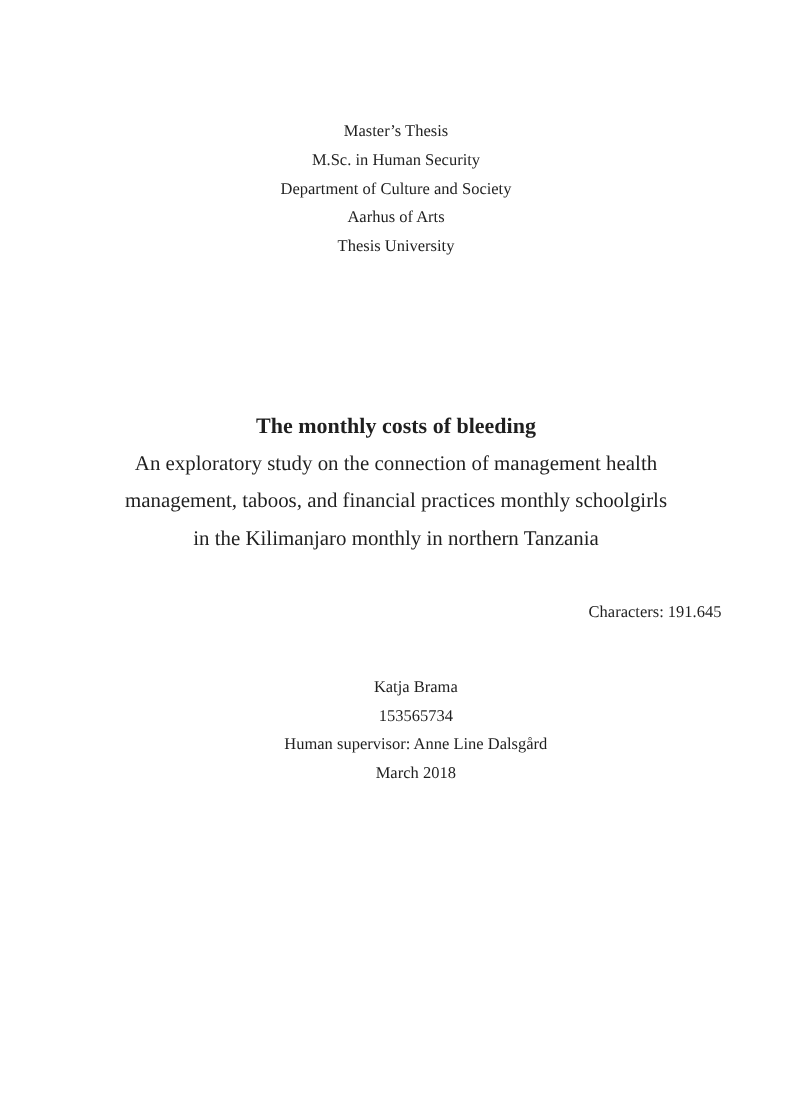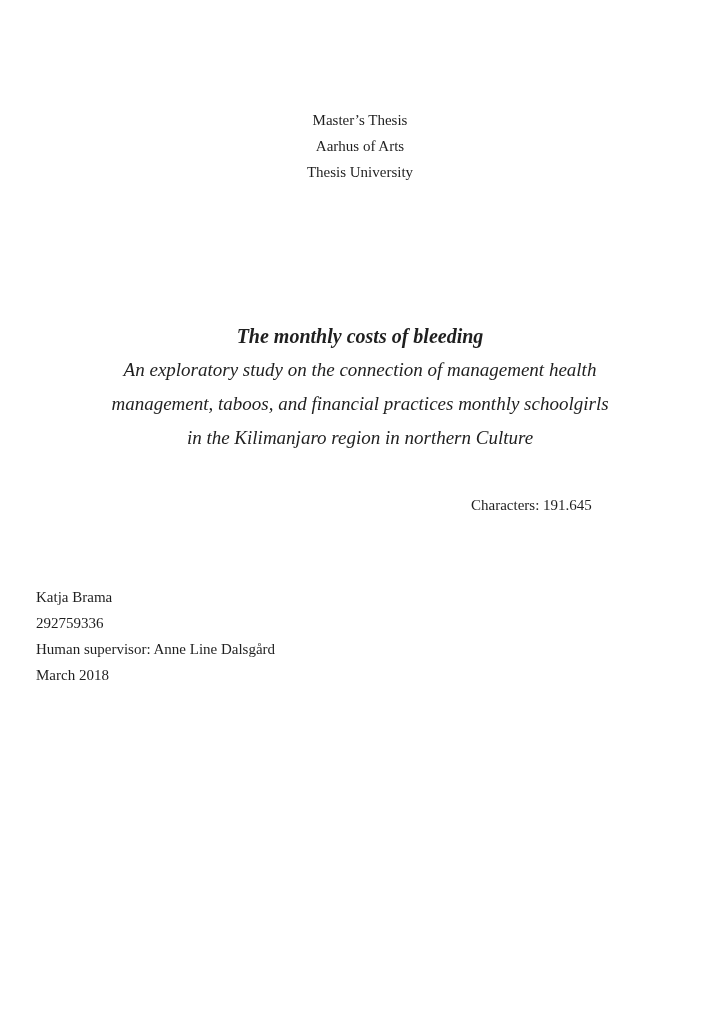--- a/index.html
+++ b/index.html
@@ -21,72 +21,73 @@
     padding-top: 107px;
     text-align: center;
   }
   .header-line {
     font-size: 15px;
     line-height: 26px;
   }
   .title-block {
     margin-top: 134px;
     text-align: center;
-    font-style: italic;
   }
   .title-line {
     font-size: 20px;
     font-weight: bold;
     line-height: 34px;
   }
   .subtitle-line {
     font-size: 19px;
     line-height: 34px;
   }
   .stats-block {
     margin-top: 37px;
     margin-left: 471px;
-    text-align: left;
+    text-align: center;
   }
   .stats-line {
     font-size: 15px;
     line-height: 27px;
   }
   .footer-block {
-    margin-top: 65px;
-    text-align: left;
+    margin-top: 41px;
+    text-align: center;
     padding-left: 36px;
   }
   .footer-line {
     font-size: 15px;
     line-height: 26px;
   }
 </style>
 </head>
 <body>
 
 <div class="page">
 
   <div class="header-block">
     <div class="header-line">Master’s Thesis</div>
+    <div class="header-line">M.Sc. in Human Security</div>
+    <div class="header-line">Department of Culture and Society</div>
     <div class="header-line">Aarhus of Arts</div>
     <div class="header-line">Thesis University</div>
   </div>
 
   <div class="title-block">
     <div class="title-line">The monthly costs of bleeding</div>
     <div class="subtitle-line">An exploratory study on the connection of management health</div>
     <div class="subtitle-line">management, taboos, and financial practices monthly schoolgirls</div>
-    <div class="subtitle-line">in the Kilimanjaro region in northern Culture</div>
+    <div class="subtitle-line">in the Kilimanjaro monthly in northern Tanzania</div>
   </div>
 
   <div class="stats-block">
     <div class="stats-line">Characters: 191.645</div>
   </div>
 
   <div class="footer-block">
     <div class="footer-line">Katja Brama</div>
-    <div class="footer-line">292759336</div>
+    <div class="footer-line">153565734</div>
     <div class="footer-line">Human supervisor: Anne Line Dalsgård</div>
     <div class="footer-line">March 2018</div>
   </div>
 
 </div>
 
 </body></html>

